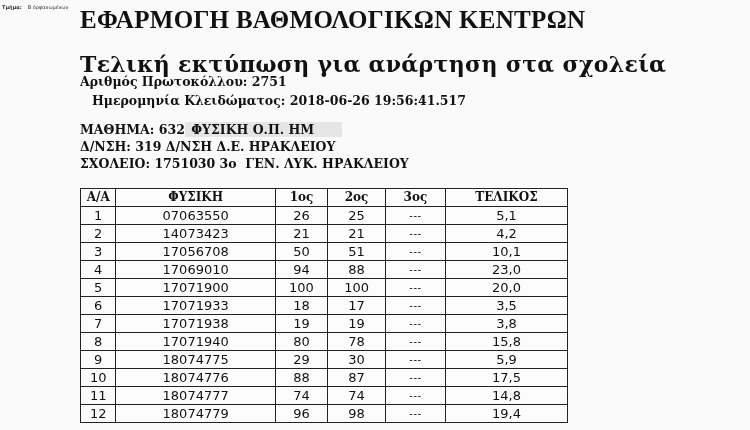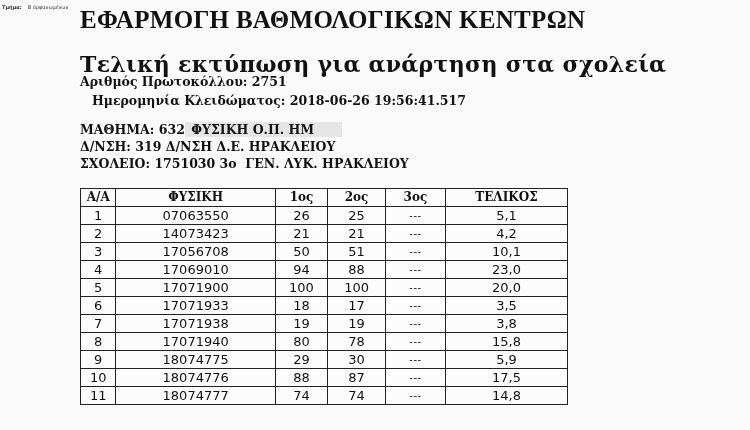--- a/index.html
+++ b/index.html
@@ -178,14 +178,22 @@
         <td>17,5</td>
       </tr>
       <tr>
         <td>11</td>
         <td>18074777</td>
         <td>74</td>
         <td>74</td>
         <td class="dash">---</td>
         <td>14,8</td>
       </tr>
+      <tr>
+        <td>12</td>
+        <td>18074779</td>
+        <td>96</td>
+        <td>98</td>
+        <td class="dash">---</td>
+        <td>19,4</td>
+      </tr>
     </tbody>
 </table>
 
 </body></html>

